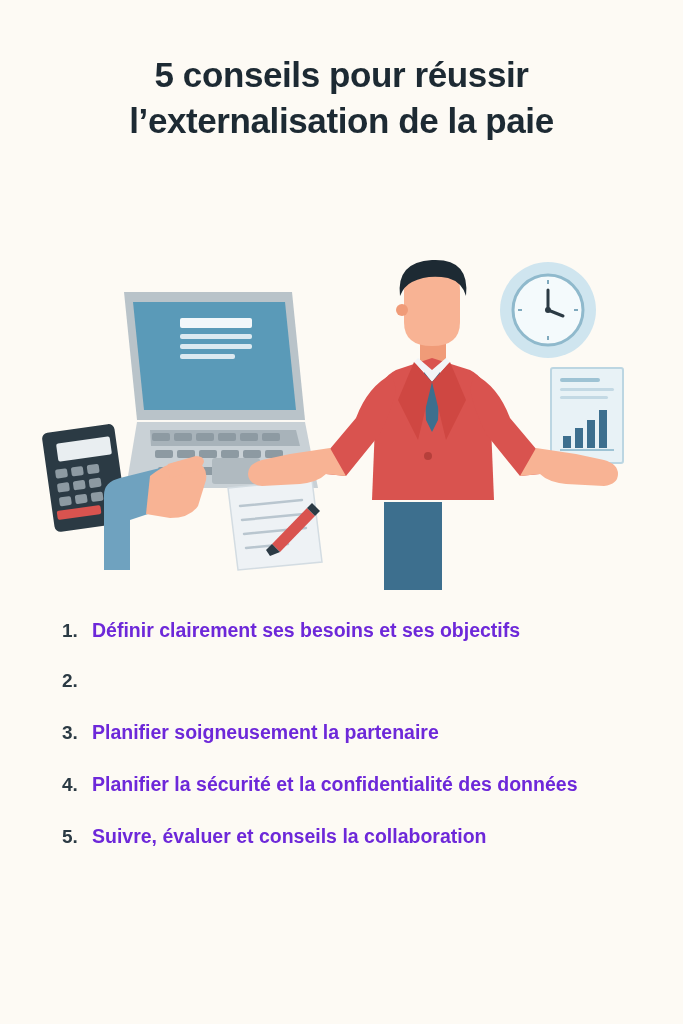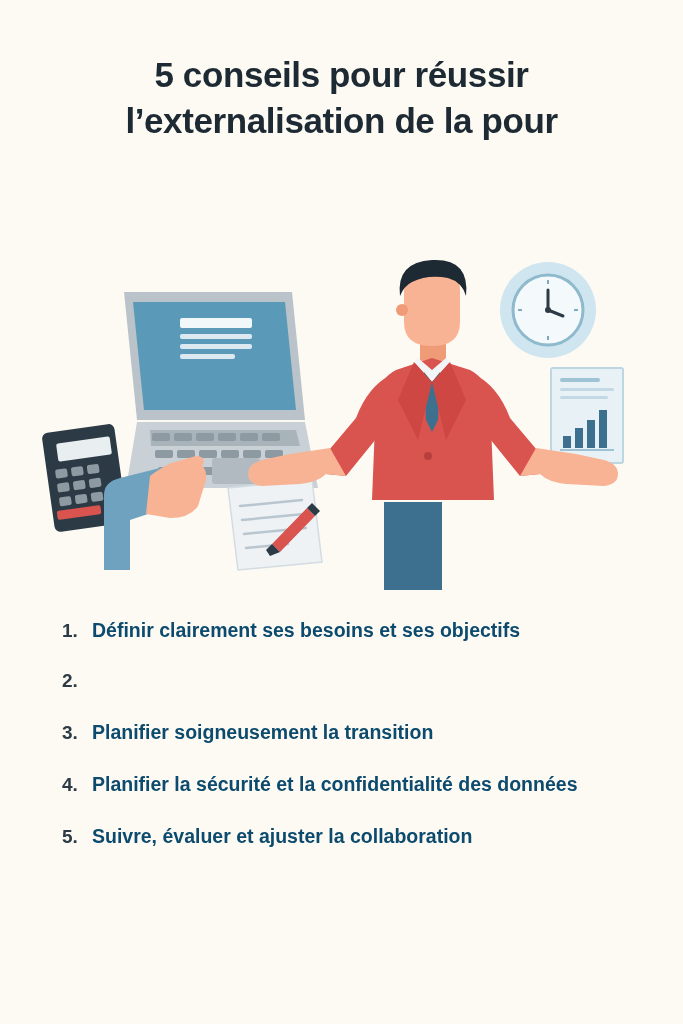--- a/index.html
+++ b/index.html
@@ -65,32 +65,32 @@
   .tip-num {
     width: 30px;
     flex: 0 0 30px;
     font-size: 19px;
     font-weight: bold;
     color: #2b3a44;
   }
   .tip-text {
     font-size: 19.5px;
     font-weight: bold;
-    color: #0c4a6e;
+    color: #6d28d9;
     line-height: 24px;
   }
 </style>
 </head>
 <body>
 
 <div class="page">
 
   <div class="title-block">
     <div class="title-line">5 conseils pour réussir</div>
-    <div class="title-line">l’externalisation de la pour</div>
+    <div class="title-line">l’externalisation de la paie</div>
   </div>
 
   <div class="illustration">
     <svg width="683" height="340" viewBox="0 0 683 340" xmlns="http://www.w3.org/2000/svg">
 
       <g>
         <circle cx="548" cy="60" r="48" fill="#cfe5ef"></circle>
         <circle cx="548" cy="60" r="35" fill="#f4fafc" stroke="#8fb9cc" stroke-width="3"></circle>
         <line x1="548" y1="60" x2="548" y2="40" stroke="#2b3a44" stroke-width="3" stroke-linecap="round"></line>
         <line x1="548" y1="60" x2="563" y2="66" stroke="#2b3a44" stroke-width="3" stroke-linecap="round"></line>
@@ -221,27 +221,27 @@
       <div class="tip-num">1.</div>
       <div class="tip-text">Définir clairement ses besoins et ses objectifs</div>
     </div>
 
     <div class="tip-row">
       <div class="tip-num">2.</div>
     </div>
 
     <div class="tip-row">
       <div class="tip-num">3.</div>
-      <div class="tip-text">Planifier soigneusement la transition</div>
+      <div class="tip-text">Planifier soigneusement la partenaire</div>
     </div>
 
     <div class="tip-row">
       <div class="tip-num">4.</div>
       <div class="tip-text">Planifier la sécurité et la confidentialité des données</div>
     </div>
 
     <div class="tip-row">
       <div class="tip-num">5.</div>
-      <div class="tip-text">Suivre, évaluer et ajuster la collaboration</div>
+      <div class="tip-text">Suivre, évaluer et conseils la collaboration</div>
     </div>
 
   </div>
 </div>
 
 </body></html>

